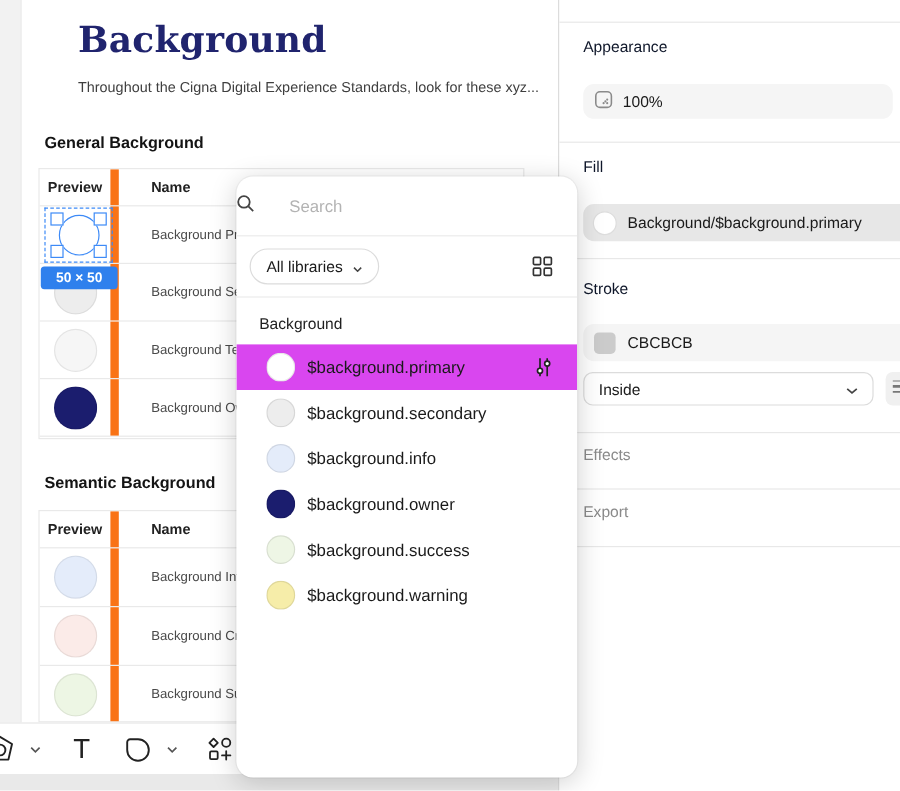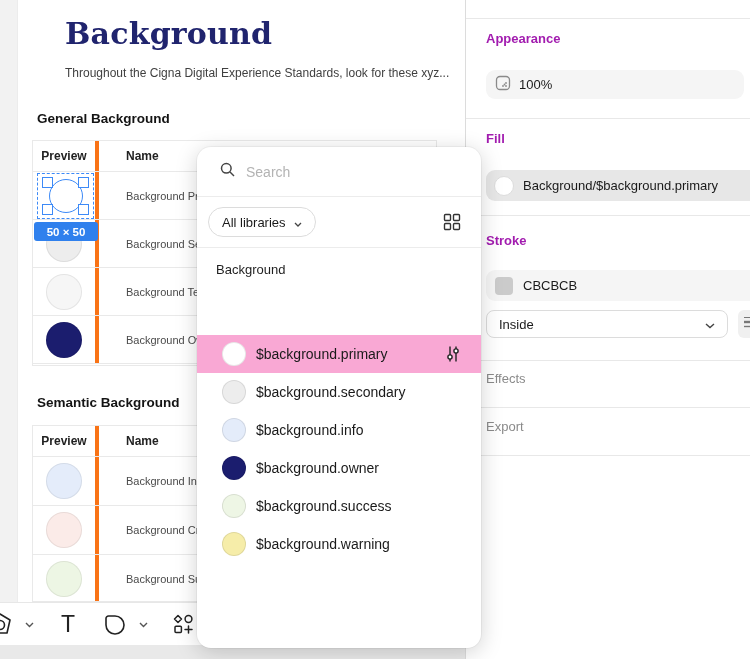--- a/index.html
+++ b/index.html
@@ -15,21 +15,21 @@
   .page-title { position:absolute; left:46px; top:16px; font-family:"DejaVu Serif","Liberation Serif",serif; font-weight:bold; font-size:30px; color:#20246e; letter-spacing:0.2px; }
   .page-subtitle { position:absolute; left:46px; top:66px; font-size:12px; color:#3f3f3f; white-space:nowrap; }
   .sec-heading { position:absolute; font-size:13.5px; font-weight:bold; color:#141414; }
   .sec-heading.g1 { left:18px; top:111px; }
   .sec-heading.g2 { left:18px; top:395px; }
   
   .tbl { position:absolute; left:13px; width:405px; background:#fff; border:1px solid #e9e9e9; overflow:hidden; }
   .tbl.t1 { top:140px; height:226px; }
   .tbl.t2 { top:425px; height:177px; }
   .tbl-header { display:flex; height:31px; border-bottom:1px solid #e9e9e9; align-items:center; font-size:12px; font-weight:bold; color:#222; }
-  .col-preview { width:66px; border-right:4px solid #f97316; height:100%; display:flex; align-items:center; justify-content:center; position:relative; flex:none; }
+  .col-preview { width:66px; border-right:7px solid #f97316; height:100%; display:flex; align-items:center; justify-content:center; position:relative; flex:none; }
   .col-name { flex:1; padding-left:27px; display:flex; align-items:center; height:100%; }
   .tbl-row { display:flex; border-bottom:1px solid #e9e9e9; font-size:11px; color:#4a4a4a; }
   .t1 .tbl-row { height:48px; }
   .t2 .tbl-row { height:49px; }
   .swatch-circle { width:36px; height:36px; border-radius:50%; border:1px solid rgba(0,0,0,0.07); }
   
   .sel-box { position:absolute; left:4px; top:1px; width:57px; height:46px; border:1.5px dashed #3d8af7; display:flex; align-items:center; justify-content:center; }
   .sel-circle { width:34px; height:34px; border-radius:50%; background:#fff; border:1.5px solid #3d8af7; }
   .sel-handle { position:absolute; width:11px; height:11px; background:#fff; border:1.5px solid #3d8af7; }
   .sel-handle.tl { left:4px;  top:3px; }
@@ -44,21 +44,21 @@
   .tool svg { display:block; }
   .tool.pen { left:-15px; width:30px; }
   .tool.chev1 { left:22px; width:14px; }
   .tool.text { left:55px; width:26px; font-size:23px; font-weight:400; color:#222; }
   .tool.bubble { left:100px; width:30px; }
   .tool.chev2 { left:136px; width:14px; }
   .tool.actions { left:169px; width:28px; }
   
   .inspector { position:absolute; left:465px; top:0; width:285px; height:659px; background:#fff; border-left:1px solid #dcdcdc; overflow:hidden; }
   .hdiv { position:absolute; left:0; width:285px; height:1px; background:#e8e8e8; }
-  .insp-label { position:absolute; left:20px; font-size:13px; font-weight:bold; color:#a21caf; }
+  .insp-label { position:absolute; left:20px; font-size:13px; font-weight:normal; color:#0f172a; }
   .insp-label.dim { color:#8a8a8a; font-weight:normal; }
   .opacity-field { position:absolute; left:20px; top:70px; width:258px; height:29px; background:#f5f5f5; border-radius:9px;
     display:flex; align-items:center; gap:8px; padding-left:9px; font-size:13px; color:#1a1a1a; }
   .fill-row { position:absolute; left:20px; top:170px; width:265px; height:31px; background:#e7e7e7; border-radius:9px 0 0 9px;
     display:flex; align-items:center; gap:9px; padding-left:8px; font-size:13px; color:#1a1a1a; }
   .fill-swatch { width:20px; height:20px; border-radius:50%; background:#fff; border:1px solid #ddd; flex:none; }
   .stroke-row { position:absolute; left:20px; top:270px; width:265px; height:31px; background:#f5f5f5; border-radius:9px 0 0 9px;
     display:flex; align-items:center; gap:10px; padding-left:9px; font-size:13px; color:#1a1a1a; }
   .stroke-swatch { width:18px; height:18px; border-radius:4px; background:#cbcbcb; flex:none; }
   .stroke-pos { position:absolute; left:20px; top:310px; width:242px; height:28px; background:#fff; border:1px solid #dcdcdc; border-radius:8px;
@@ -66,28 +66,28 @@
   .stroke-weight-btn { position:absolute; left:272px; top:310px; width:24px; height:28px; background:#f0f0f0; border-radius:6px;
     display:flex; align-items:center; justify-content:center; }
   
   .panel { position:absolute; left:197px; top:147px; width:284px; height:501px; background:#fff; border-radius:14px;
     box-shadow:0 4px 22px rgba(0,0,0,0.18), 0 0 0 1px rgba(0,0,0,0.04); z-index:10; overflow:hidden; }
   .panel-header { position:relative; height:43px; border-bottom:1px solid #ececec; display:flex; align-items:center; }
   .tab-custom { margin-left:22px; font-size:13px; color:#8a8a8a; }
   .tab-libraries { margin-left:20px; font-size:13px; font-weight:500; color:#1a1a1a; background:#efefef; border-radius:8px; padding:6px 13px; }
   .panel-plus { position:absolute; left:216px; top:12px; width:20px; height:20px; display:flex; align-items:center; justify-content:center; }
   .panel-close { position:absolute; left:250px; top:12px; width:20px; height:20px; display:flex; align-items:center; justify-content:center; }
-  .search-row { position:relative; height:50px; border-bottom:1px solid #ececec; display:flex; align-items:center; padding-left:23px; gap:11px; }
+  .search-row { position:relative; height:50px; border-bottom:1px solid #ececec; display:flex; align-items:center; gap:29px; }
   .search-placeholder { font-size:14px; color:#b3b3b3; }
   .controls-row { position:relative; height:51px; border-bottom:1px solid #ececec; display:flex; align-items:center; }
   .lib-filter { margin-left:11px; height:30px; border:1px solid #dcdcdc; border-radius:15px; display:flex; align-items:center; gap:8px; padding:0 13px; font-size:13px; color:#1a1a1a; }
   .grid-btn { position:absolute; right:20px; top:16px; }
   .group-label { padding:14px 0 10px 19px; font-size:13px; color:#1f1f1f; }
   .lib-row { display:flex; align-items:center; height:38px; padding-left:25px; position:relative; }
-  .lib-row.selected { background:#f9a8d4;margin-top:48px; }
+  .lib-row.selected { background:#d946ef; }
   .lib-swatch { width:24px; height:24px; border-radius:50%; border:1px solid rgba(0,0,0,0.09); flex:none; }
   .lib-label { margin-left:10px; font-size:14px; color:#1a1a1a; }
   .lib-sliders { position:absolute; right:20px; top:10px; }
 </style>
 </head>
 <body>
 
 <div id="app">
 
   <div class="canvas-strip"></div>

